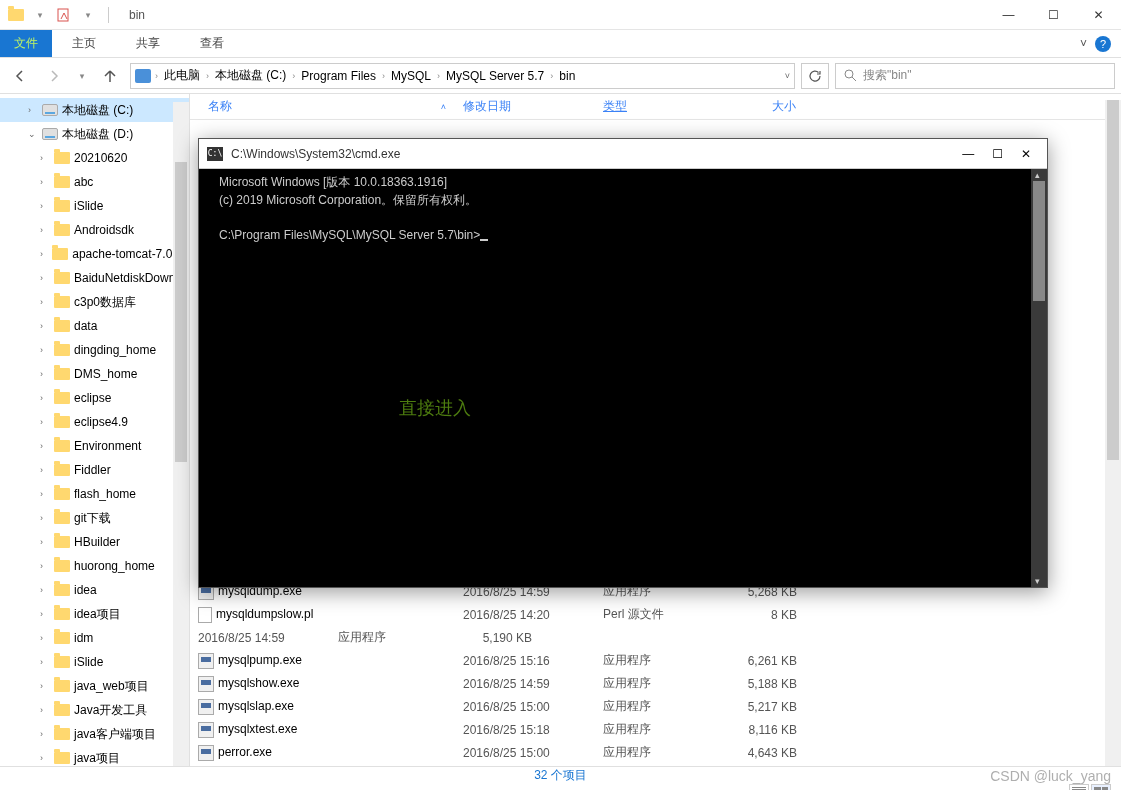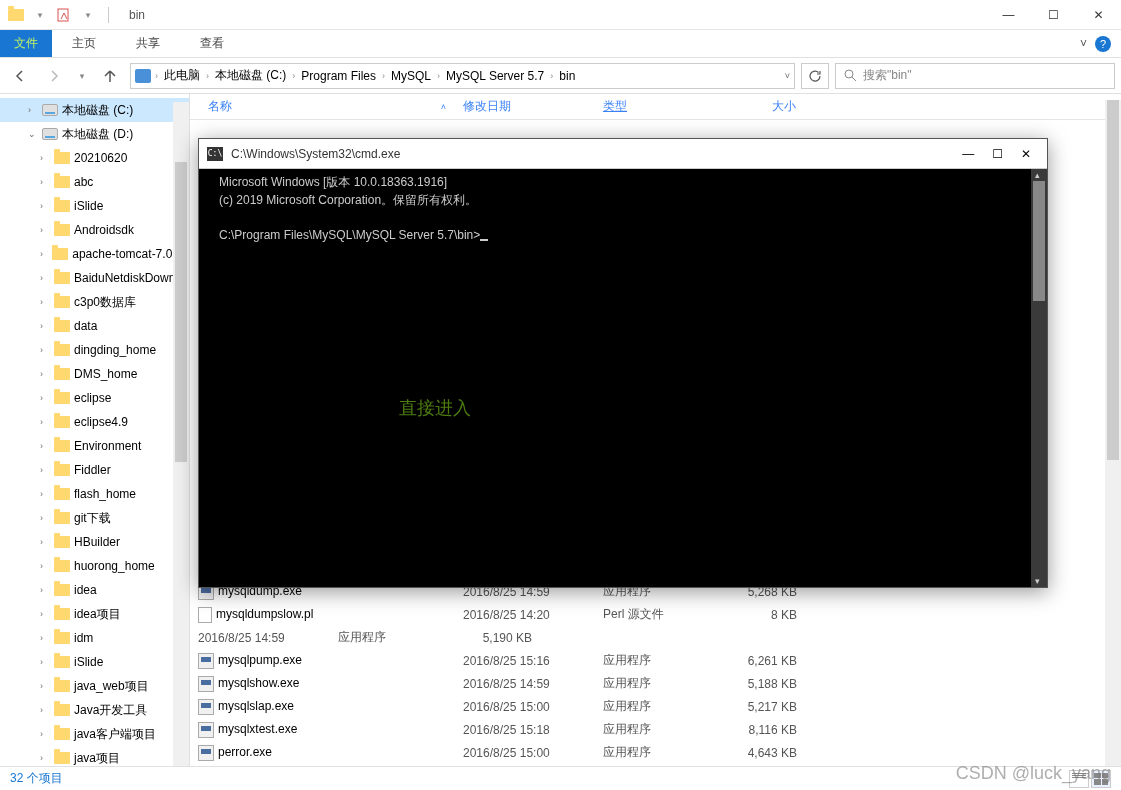--- a/index.html
+++ b/index.html
@@ -54,36 +54,36 @@
 .file-row .cell { padding: 0 8px; }
 .cell-name { width: 265px; display: flex; align-items: flex-start; gap: 4px; padding-left: 18px; }
 .cell-date { width: 140px; color: #555; }
 .cell-type { width: 120px; color: #555; }
 .cell-size { width: 90px; text-align: right; color: #555; }
 .exe-icon { width: 16px; height: 16px; background: #f0f0f0; border: 1px solid #aaa; flex-shrink: 0; position: relative; }
 .exe-icon::after { content:''; position:absolute; top:3px; left:2px; right:2px; height:5px; background:#4a6da0; }
 .pl-icon { width: 14px; height: 16px; background: #fff; border: 1px solid #aaa; flex-shrink: 0; }
 
 
-.statusbar { height: 24px; border-top: 1px solid #e0e0e0; display: flex; align-items: center; padding: 0 10px; color: #1976d2; }
+.statusbar { height: 24px; border-top: 1px solid #e0e0e0; display: flex; align-items: center; padding: 0 10px; color: #1976d2; flex-direction: column; }
 
 
 .cmd { position: absolute; left: 198px; top: 138px; width: 850px; height: 450px; background: #000; border: 1px solid #555; box-shadow: 0 4px 20px rgba(0,0,0,0.4); }
 .cmd-title { height: 30px; background: #fff; display: flex; align-items: center; padding: 0 8px; border-bottom: 1px solid #ccc; }
 .cmd-icon { width: 16px; height: 14px; background: #333; flex-shrink: 0; display: flex; align-items: center; justify-content: center; color: #fff; font-size: 8px; font-family: monospace;}
 .cmd-title-text { margin-left: 8px; color: #333; }
 .cmd-controls { margin-left: auto; display: flex; gap: 18px; padding-right: 8px; }
 .cmd-body { padding: 4px 20px; color: #ccc; font-family: "NSimSun", "SimSun", monospace; font-size: 13px; line-height: 1.35; white-space: pre; position: relative; height: calc(100% - 30px);}
 .cmd-scroll { position: absolute; right: 0; top: 0; bottom: 0; width: 16px; background: #3a3a3a; }
 .cmd-scroll-thumb { position: absolute; top: 12px; left: 2px; right: 2px; height: 120px; background: #888; }
 .cmd-annotation { position: absolute; left: 200px; top: 227px; color: #4d7c0f; font-family: "SimSun", serif; font-size: 18px; }
 .cursor { display: inline-block; width: 8px; height: 2px; background: #ccc; vertical-align: bottom; margin-bottom: 2px;}
 
 
-.watermark { position: absolute; right: 10px; bottom: 6px; color: rgba(120,120,120,0.6); font-size: 18px; }
+.watermark { position: absolute; right: 10px; bottom: 6px; color: rgba(120,120,120,0.6); font-size: 14px; }
 
 
 .scrollbar-v { position: absolute; right: 0; top: 100px; bottom: 24px; width: 16px; background: #f0f0f0; }
 .scrollbar-v .thumb { position: absolute; top: 0; left: 2px; right: 2px; height: 360px; background: #ccc; }
 .sidebar-scroll { position: absolute; right: 0; top: 8px; bottom: 0; width: 16px; background: #f0f0f0;}
 .sidebar-scroll .thumb { position: absolute; top: 60px; left:2px; right:2px; height: 300px; background: #ccc; }
 
 svg { display: block; }
 </style>
 </head>

